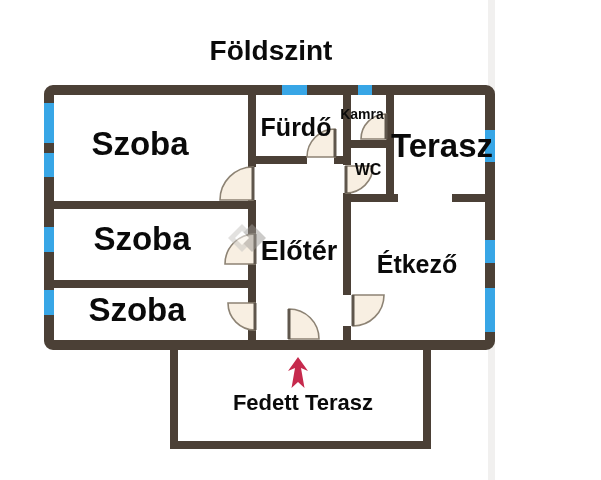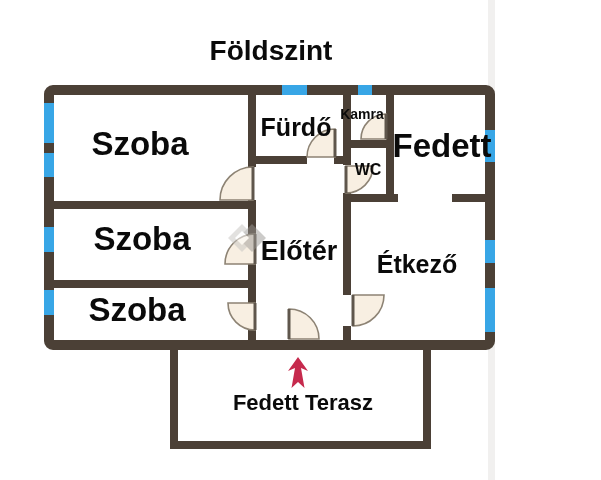--- a/index.html
+++ b/index.html
@@ -106,21 +106,21 @@
     <path class="door" d="M 289 309 A 30 30 0 0 1 319 339 L 289 339 Z"></path>
     <line class="door-leaf" x1="289" y1="309" x2="289" y2="339"></line>
   </svg>
 
   <div class="room-label" style="left:140px;top:144px">Szoba</div>
   <div class="room-label" style="left:142px;top:239px">Szoba</div>
   <div class="room-label" style="left:137px;top:310px">Szoba</div>
   <div class="room-label" style="left:296px;top:127px;font-size:25px">Fürdő</div>
   <div class="room-label small" style="left:362px;top:114px">Kamra</div>
   <div class="room-label mid" style="left:368px;top:170px">WC</div>
-  <div class="room-label" style="left:442px;top:146px">Fedett</div>
+  <div class="room-label" style="left:442px;top:146px">Terasz</div>
   <div class="room-label" style="left:299px;top:251px;font-size:27px">Előtér</div>
   <div class="room-label" style="left:417px;top:264px;font-size:25px">Étkező</div>
   <div class="room-label" style="left:303px;top:403px;font-size:22px">Fedett Terasz</div>
 
   <svg class="arrow-svg" width="22" height="31" viewBox="0 0 22 31">
     <polygon points="11,0 21,14 14,11 17.5,31 11,25 4.5,31 8,11 1,14" style="fill:var(--arrow-red)"></polygon>
   </svg>
 
   <svg class="compass-svg" width="58" height="56" viewBox="0 0 58 56">
     <g stroke="#6d6d6d" stroke-width="2">

